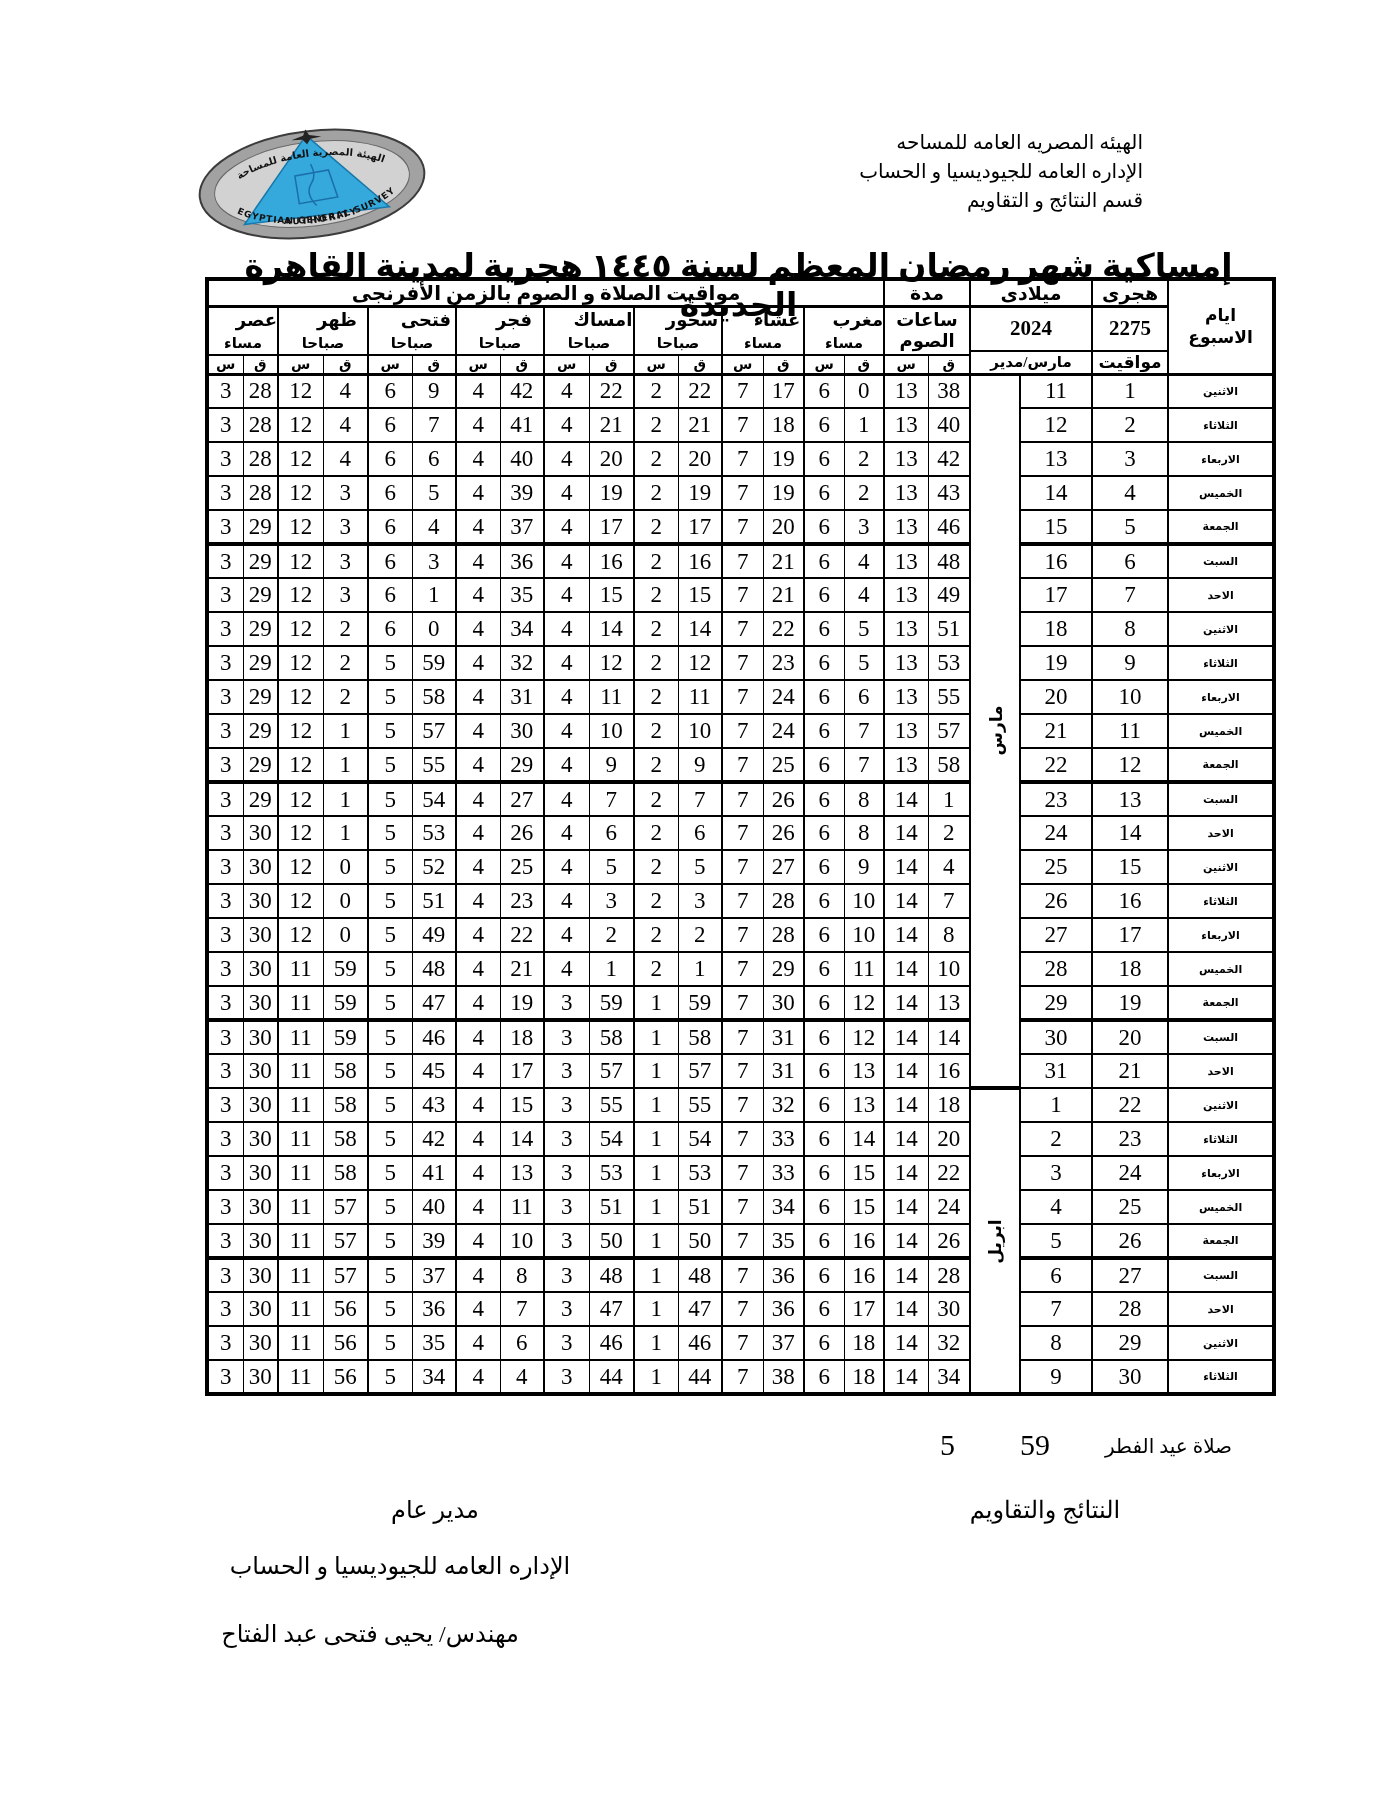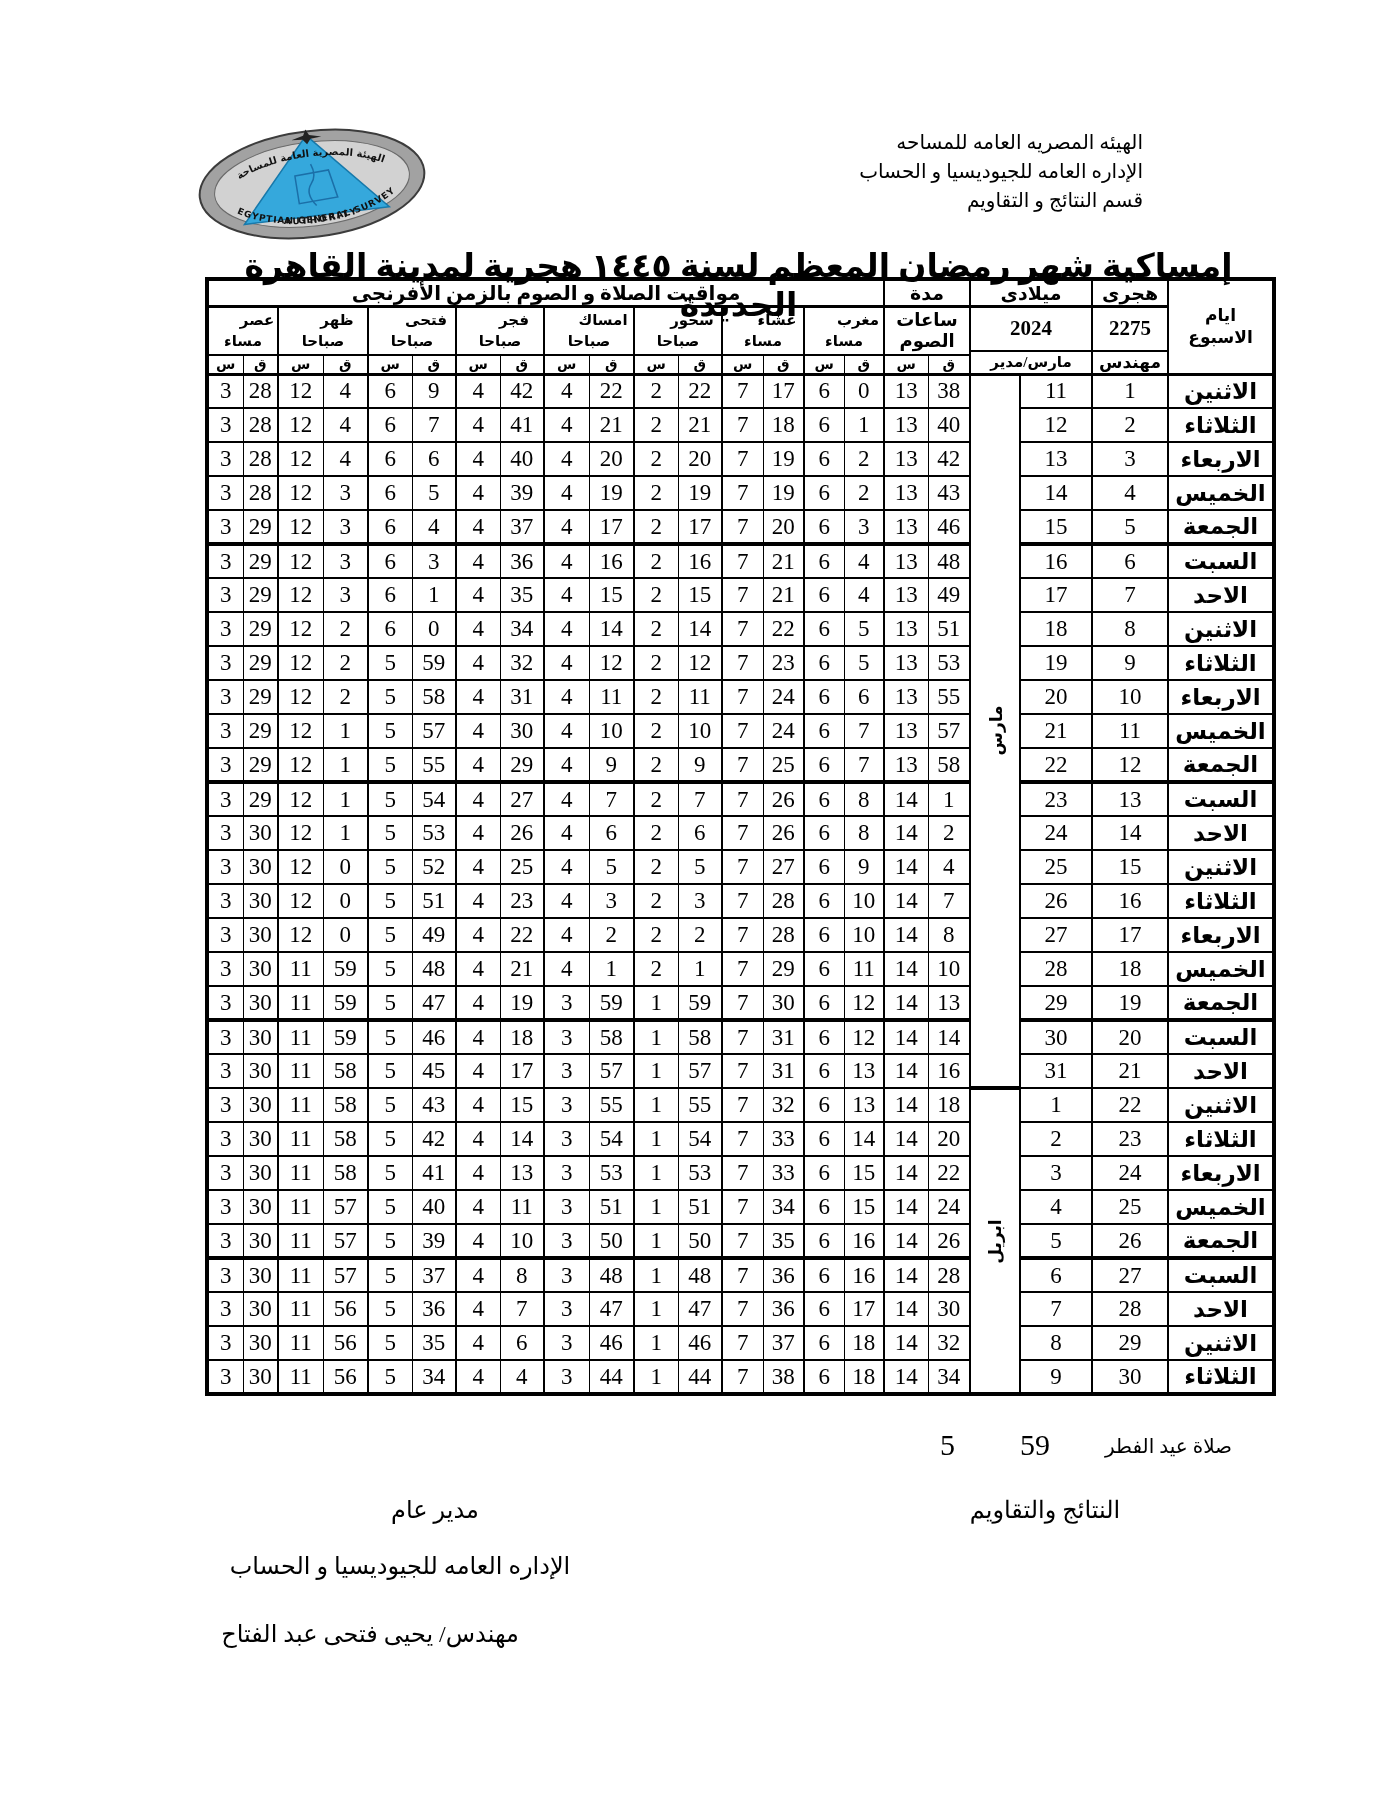--- a/index.html
+++ b/index.html
@@ -36,32 +36,32 @@
     text-align: center; vertical-align: middle;
     padding: 0; overflow: hidden;
   }
   .imsakia thead { border-bottom: 3px solid #000; }
   tr.hrow1 > th { border-bottom: 3px solid #000; height: 27px; }
   tr.hrow2 > th { height: 44px; }
   tr.hrow3 > th { height: 20px; }
   tr.units-row > th { height: 18px; }
   .group-title { font-size: 20px; font-weight: bold; direction: rtl; margin-top: 34px; }
   .fast-top, .greg-top, .hijri-top { font-size: 19px; font-weight: bold; direction: rtl; }
-  .pname  { font-size: 15px; font-weight: bold; direction: rtl; padding-left: 28px; }
+  .pname  { font-size: 18px; font-weight: bold; direction: rtl; padding-left: 28px; }
   .pperiod{ font-size: 15px; font-weight: bold; direction: rtl; margin-top: 3px; }
   .fast-mid div { font-size: 18px; font-weight: bold; direction: rtl; line-height: 21px; }
   .greg-year, .hijri-year { font-size: 21px; font-weight: bold; vertical-align: top; padding-top: 2px; }
   .greg-months { font-size: 15px; font-weight: bold; direction: rtl; }
   .hijri-month { font-size: 17px; font-weight: bold; direction: rtl; }
   .weekday-h div { font-size: 17px; font-weight: bold; direction: rtl; line-height: 22px; }
   .unit { font-size: 14px; font-weight: bold; }
   td.num { font-size: 23px; height: 34px; line-height: 30px; }
   td.hr, th.hr { border-right-width: 1px; }
   td.min, th.min { border-left-width: 1px; }
-  td.day-cell { font-size: 23px; font-weight: bold; direction: rtl; }
+  td.day-cell { font-size: 11px; font-weight: bold; direction: rtl; }
   td.month-cell { vertical-align: middle; }
   td.month-cell .vert {
     display: inline-block; transform: rotate(-90deg);
     font-size: 17px; font-weight: bold; white-space: nowrap; direction: rtl;
   }
   td.month-next { border-top: 4px solid #000; }
   tr.week-start > td { border-top: 4px solid #000; }
   
   .eid-row { position: absolute; top: 1428px; left: 205px; width: 1067px; height: 40px; }
   .eid-times {
@@ -187,21 +187,21 @@
       </th>
       <th colspan="2" rowspan="2" class="fast-mid">
         <div>ساعات</div>
         <div>الصوم</div>
       </th>
       <th colspan="2" class="greg-year">2024</th>
       <th class="hijri-year">2275</th>
     </tr>
     <tr class="hrow3">
       <th colspan="2" rowspan="2" class="greg-months">مارس/مدير</th>
-      <th rowspan="2" class="hijri-month">مهندس</th>
+      <th rowspan="2" class="hijri-month">مواقيت</th>
     </tr>
     <tr class="units-row">
         <th class="unit hr">س</th>
         <th class="unit min">ق</th>
         <th class="unit hr">س</th>
         <th class="unit min">ق</th>
         <th class="unit hr">س</th>
         <th class="unit min">ق</th>
         <th class="unit hr">س</th>
         <th class="unit min">ق</th>

